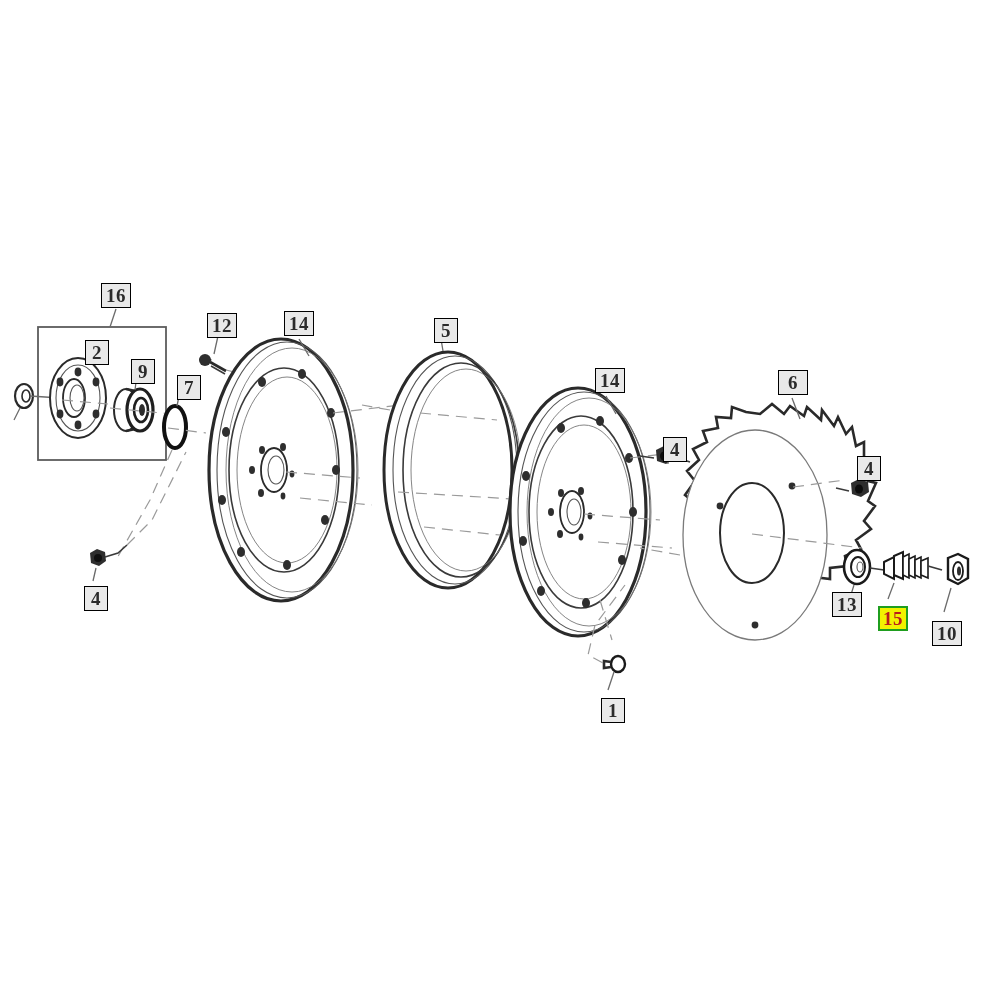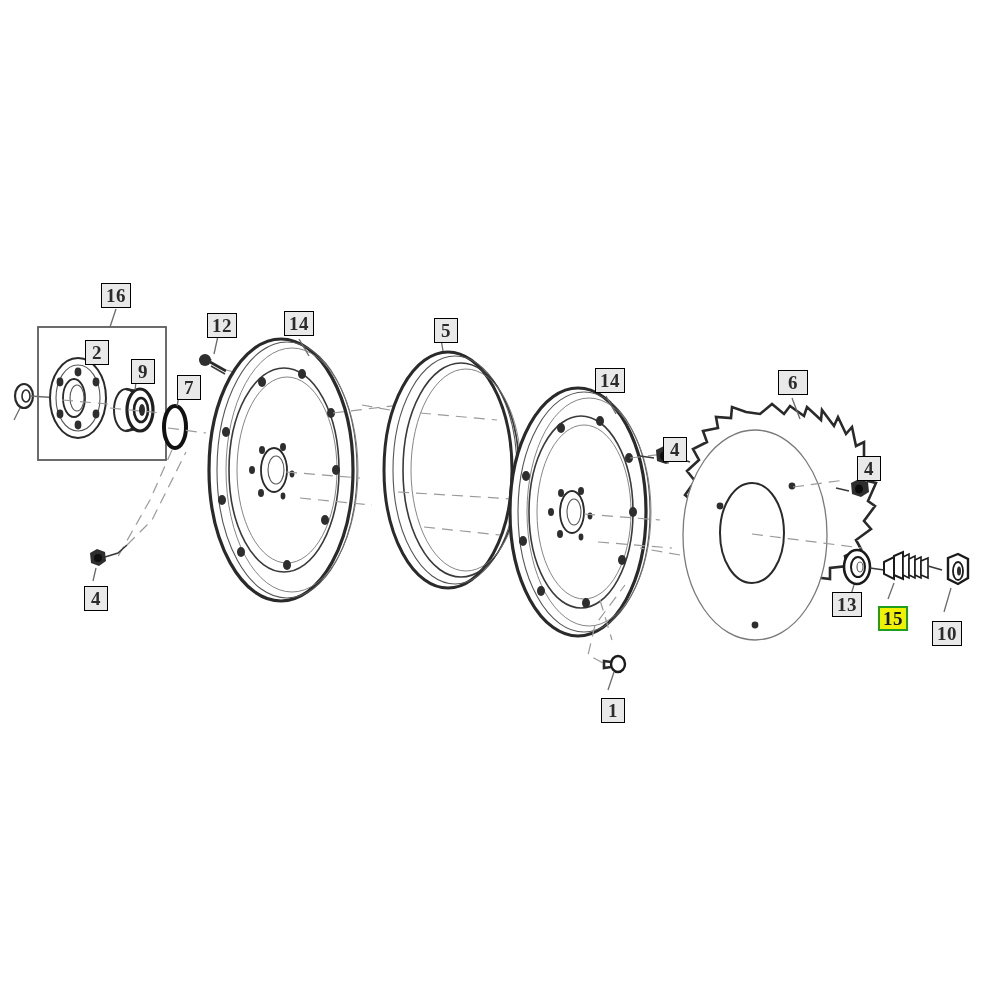--- a/index.html
+++ b/index.html
@@ -43,21 +43,21 @@
     display: flex;
     align-items: center;
     justify-content: center;
     width: 30px;
     height: 25px;
     user-select: none;
   }
   .callout.highlight {
     background: #f2f200;
     border: 2px solid #1f9e1f;
-    color: #0f172a;
+    color: #b91c1c;
   }
 </style>
 </head>
 <body>
 
 <div id="diagram-root">
 
   <svg class="art" viewBox="0 0 1000 1000" aria-hidden="true">
     <defs>
       <style>

